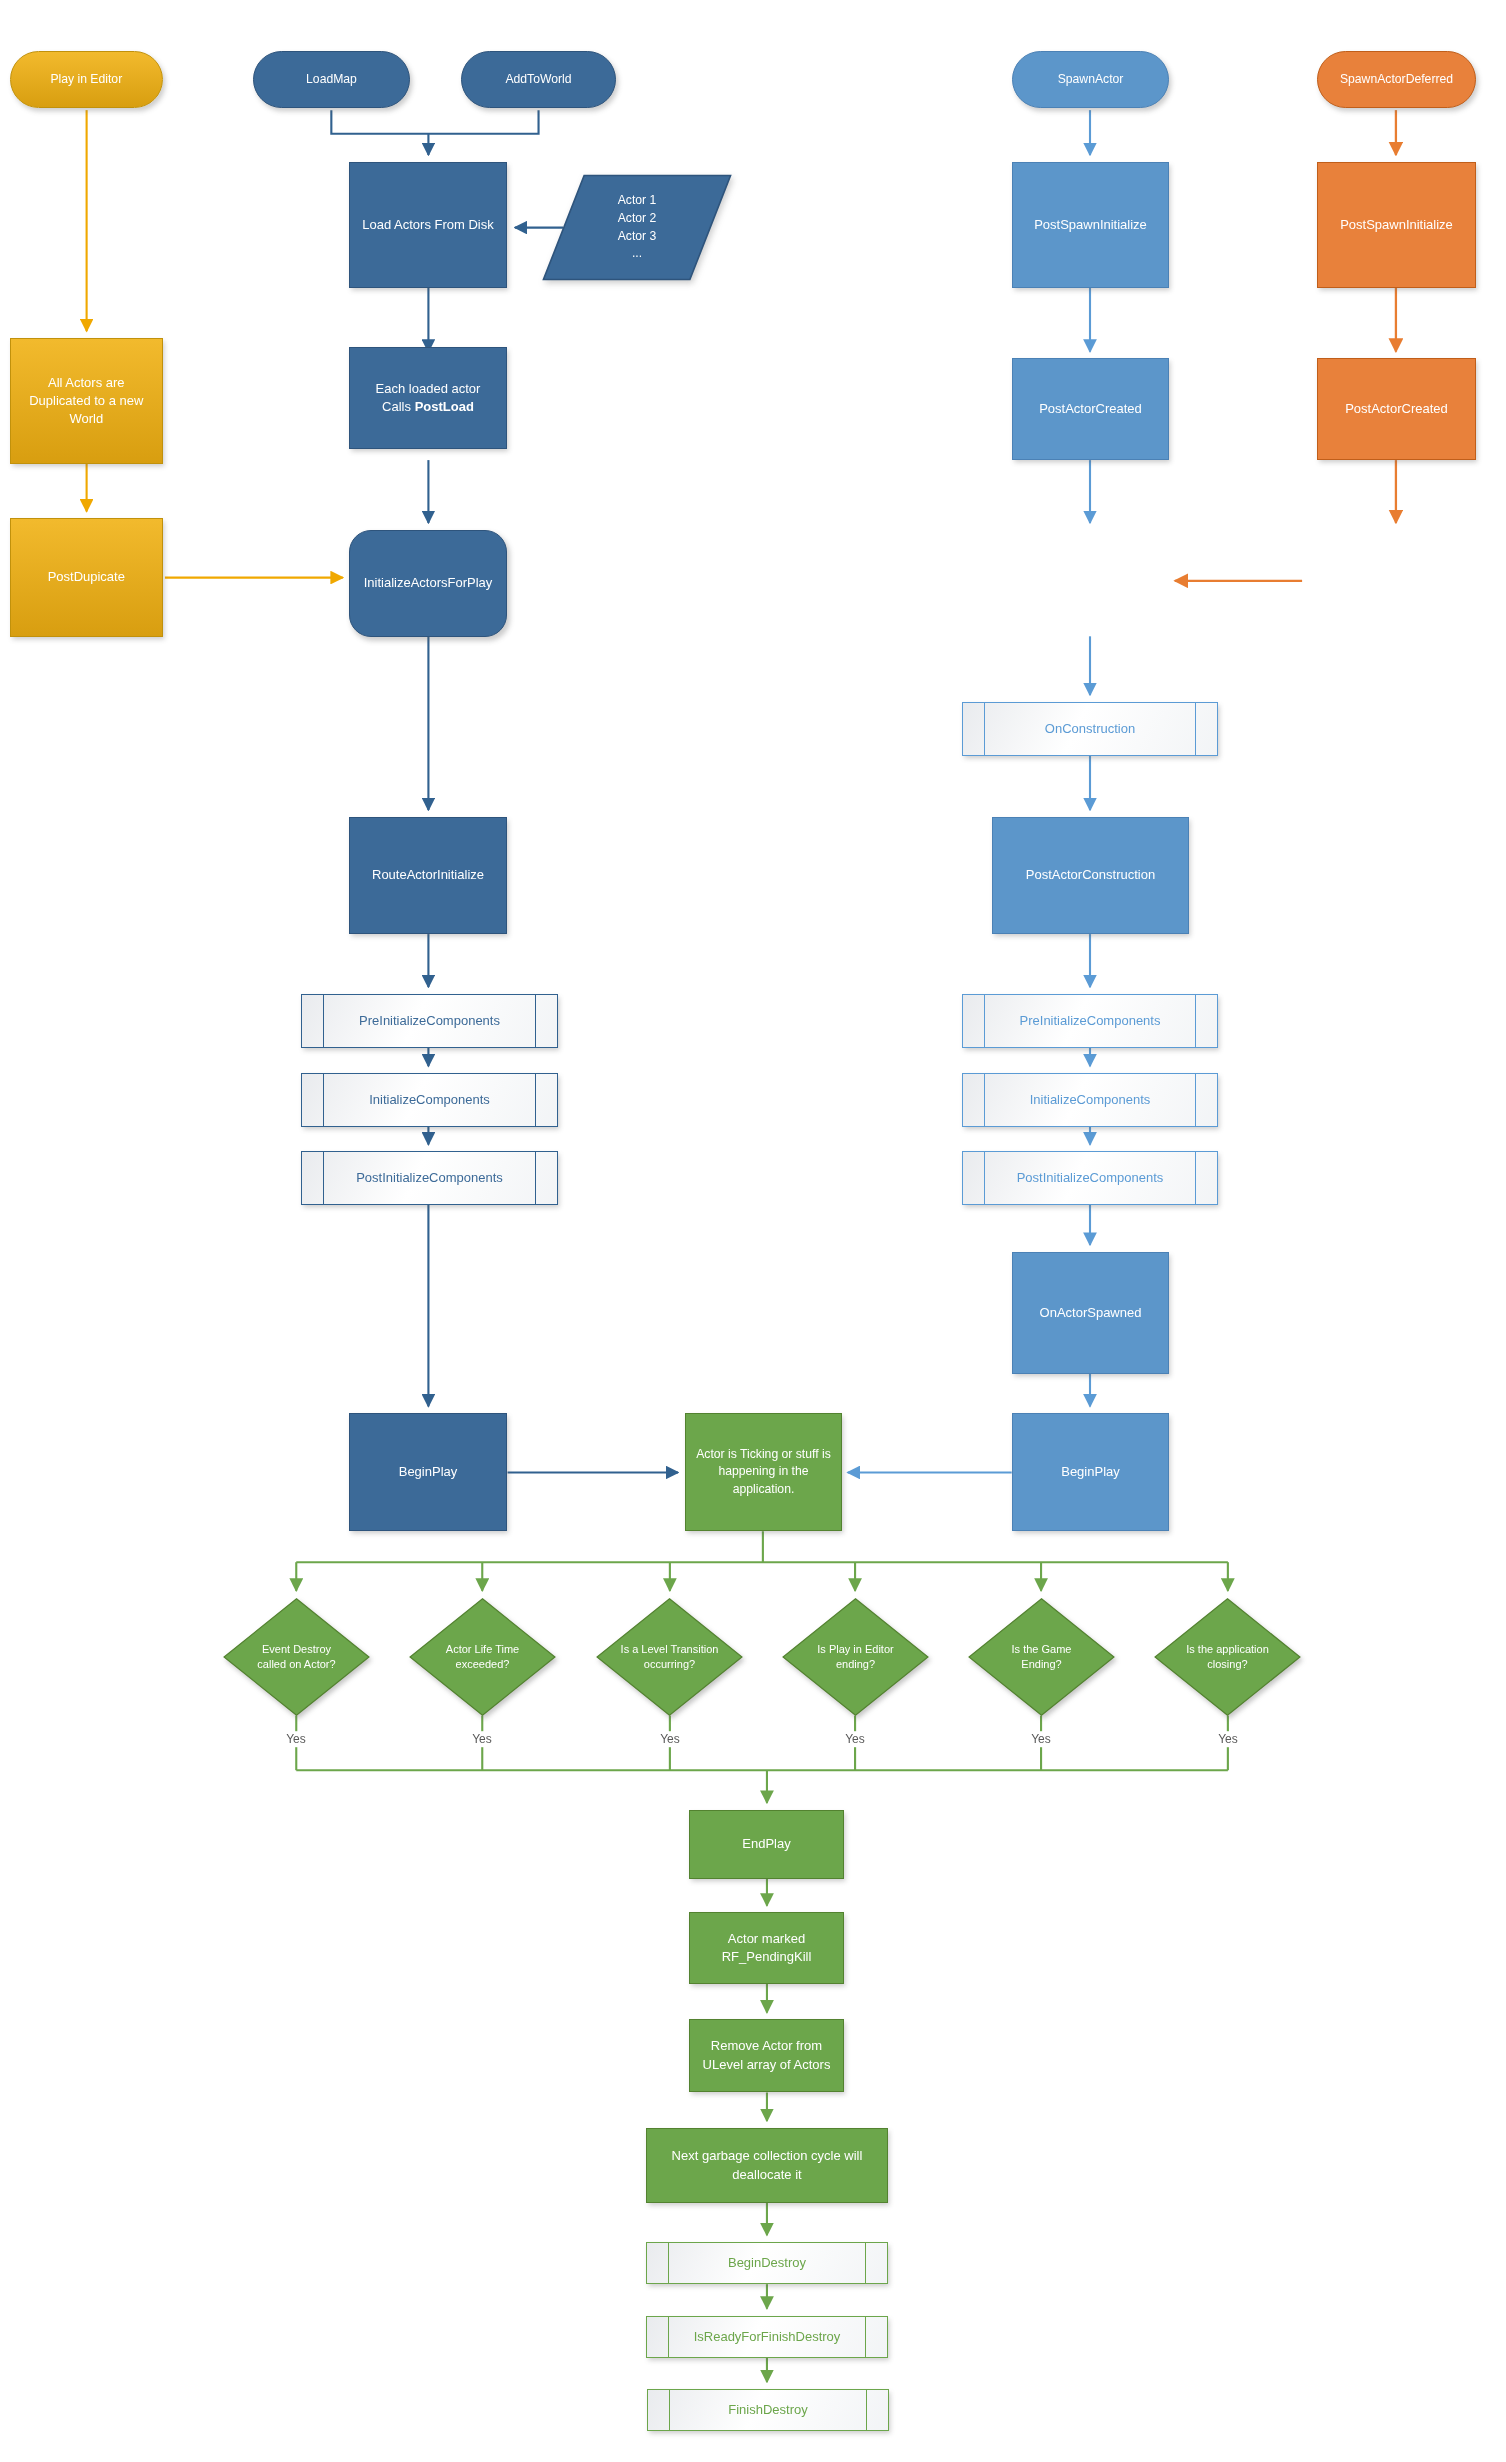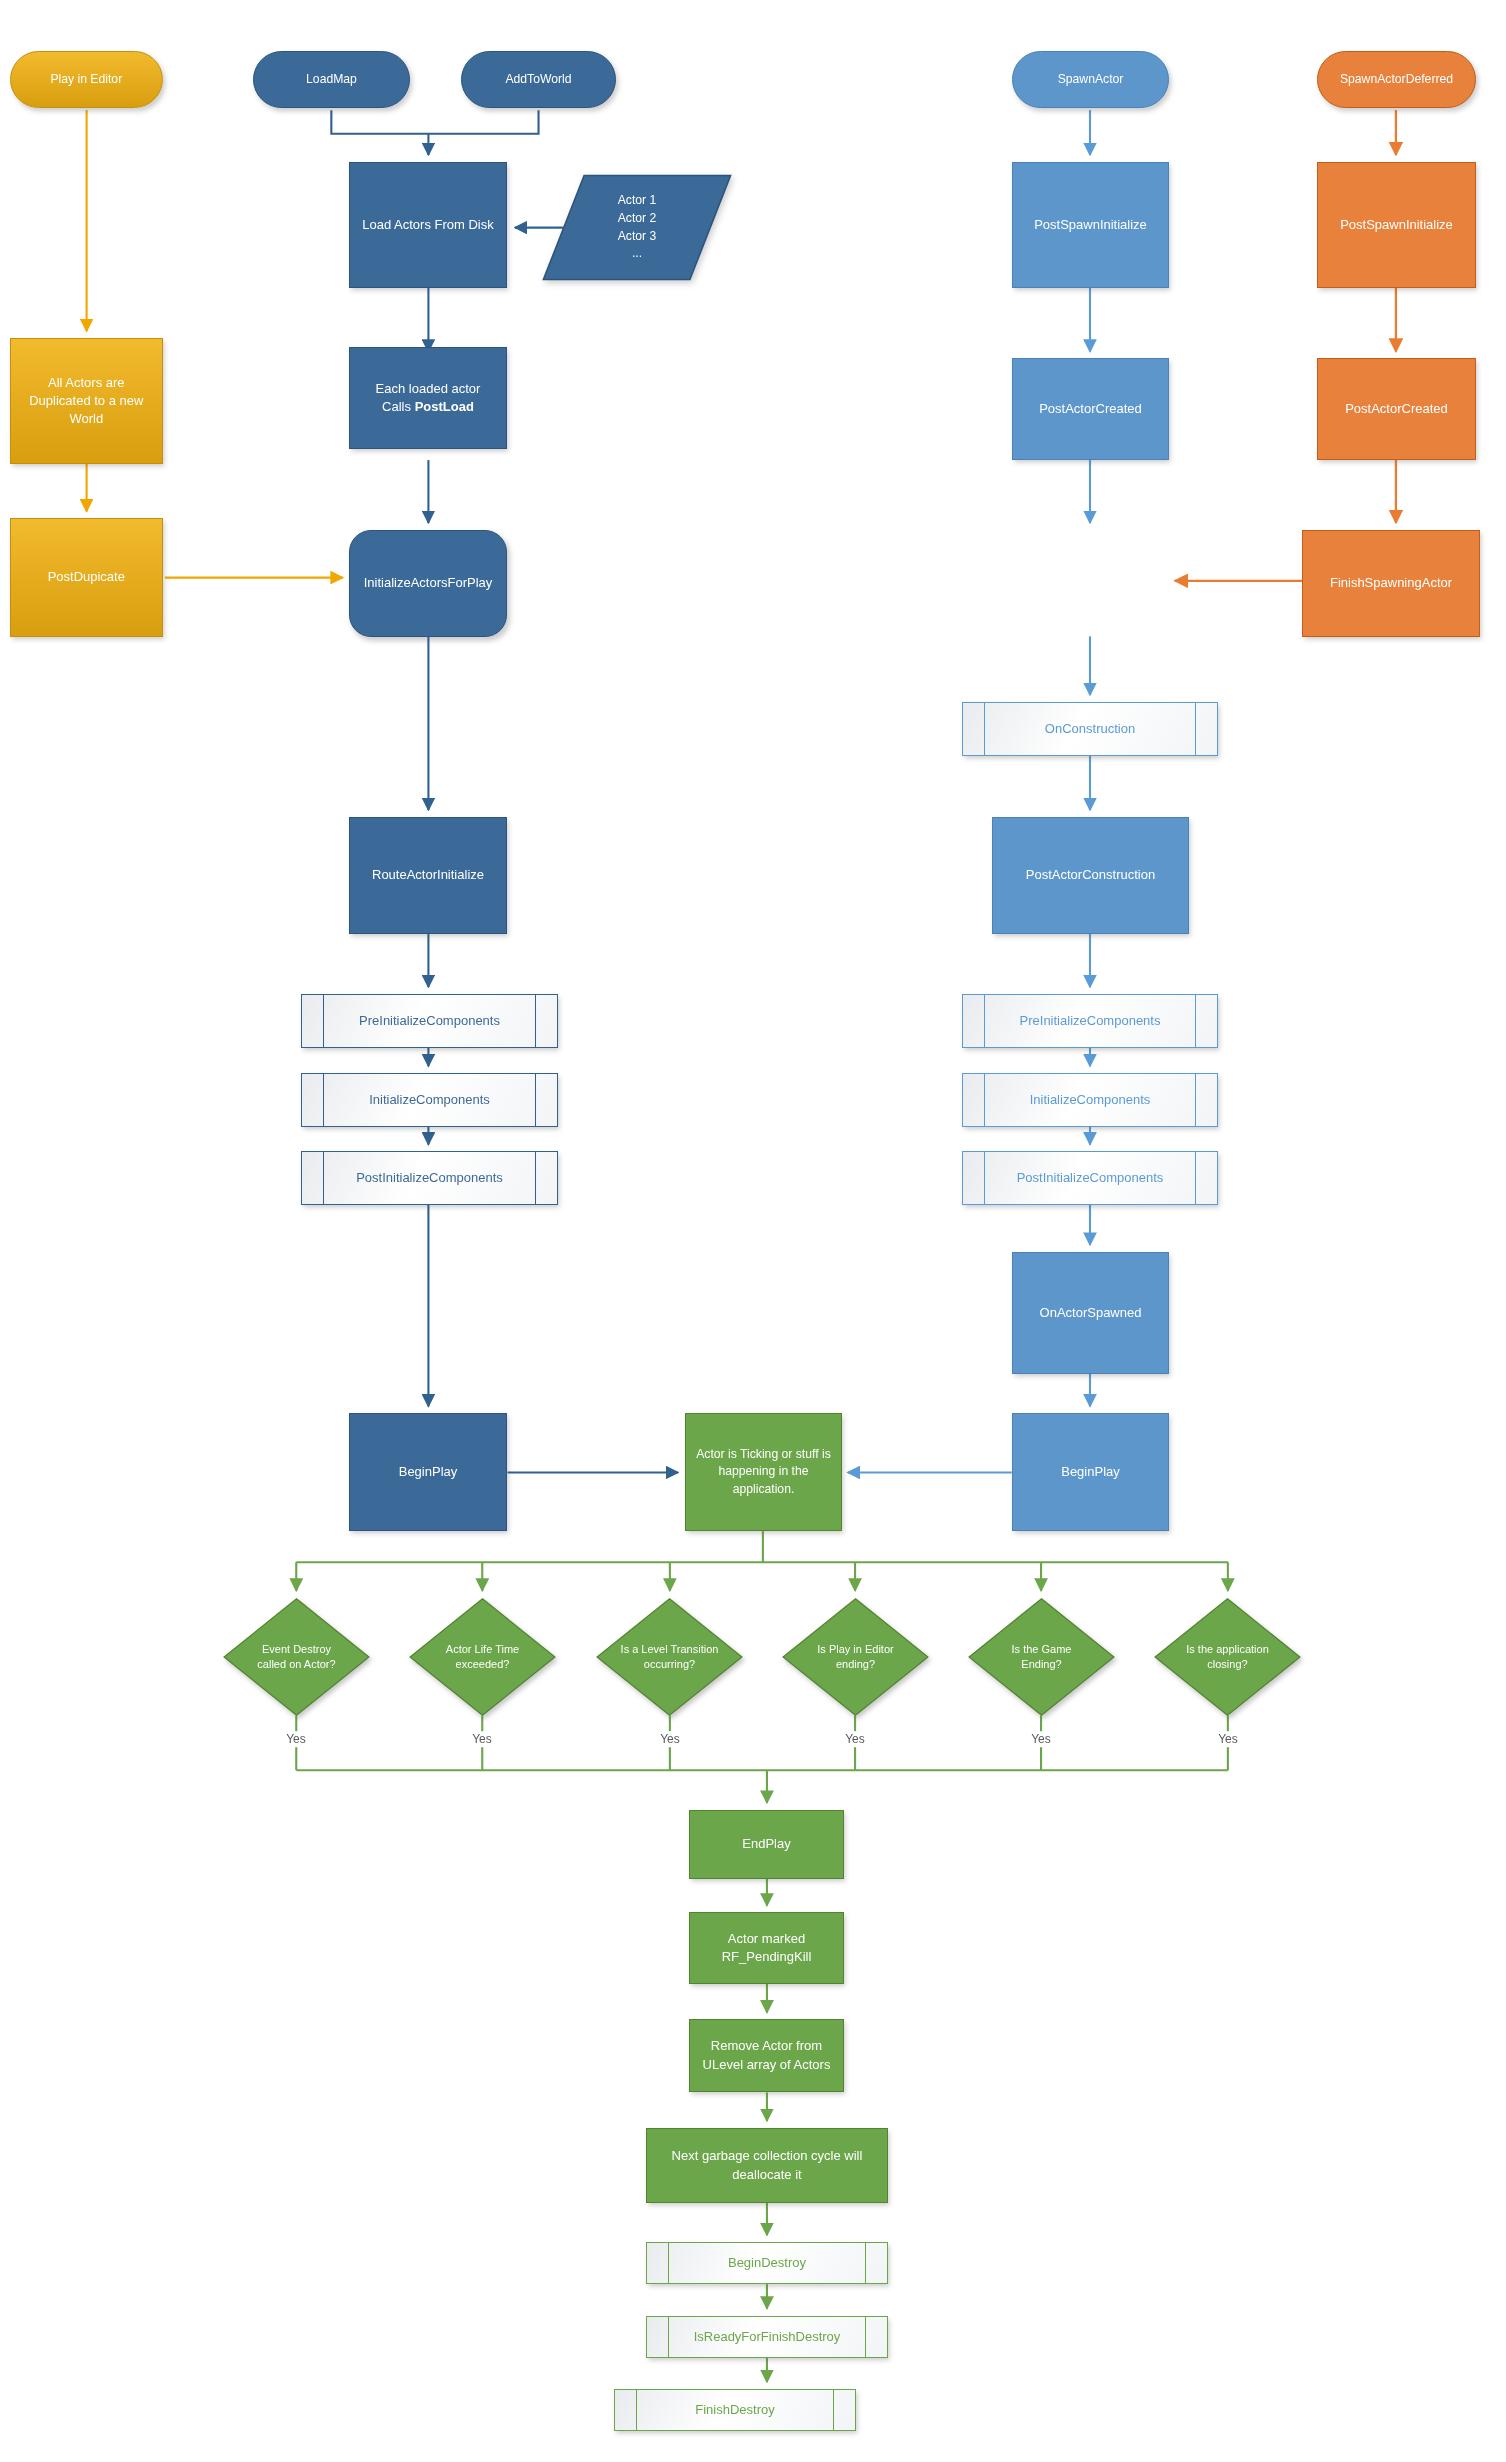--- a/index.html
+++ b/index.html
@@ -237,23 +237,20 @@
   <div class="node light shadow" style="left:1012px;top:1413px;width:157px;height:118px;">
       <span>BeginPlay</span>
     </div>
 
   <div class="node orange shadow" style="left:1317px;top:162px;width:159px;height:126px;">
       <span>PostSpawnInitialize</span>
     </div>
   <div class="node orange shadow" style="left:1317px;top:358px;width:159px;height:102px;">
       <span>PostActorCreated</span>
     </div>
-  <div class="node orange shadow" style="left:1302px;top:530px;width:178px;height:107px;">
-      <span>FinishSpawningActor</span>
-    </div>
 
   <div class="node greenbox shadow" style="left:685px;top:1413px;width:157px;height:118px;padding:0 5px;font-size:12.2px;">
       <span>Actor is Ticking or stuff is happening in the application.</span>
     </div>
 
   <div class="diamond" style="left:223px;top:1598px;width:147px;height:118px;">
     <svg width="147" height="118" viewBox="0 0 180 145">
         <polygon points="90,1 179,72.5 90,144 1,72.5" style="fill:var(--green);stroke:var(--green-border);stroke-width:1.5"></polygon>
       </svg>
     <div class="lbl">Event Destroy called on Actor?</div>
@@ -307,18 +304,18 @@
     </div>
   <div class="node greenbox shadow" style="left:646px;top:2128px;width:242px;height:75px;padding:0 13px;">
       <span>Next garbage collection cycle will deallocate it</span>
     </div>
   <div class="node predef pd-green shadow" style="left:646px;top:2242px;width:242px;height:42px;">
       <span>BeginDestroy</span>
     </div>
   <div class="node predef pd-green shadow" style="left:646px;top:2316px;width:242px;height:42px;">
       <span>IsReadyForFinishDestroy</span>
     </div>
-  <div class="node predef pd-green shadow" style="left:614px;top:2389px;width:242px;height:42px;">
+  <div class="node predef pd-green shadow" style="left:647px;top:2389px;width:242px;height:42px;">
       <span>FinishDestroy</span>
     </div>
 
 </div>
 
 
 </body></html>

